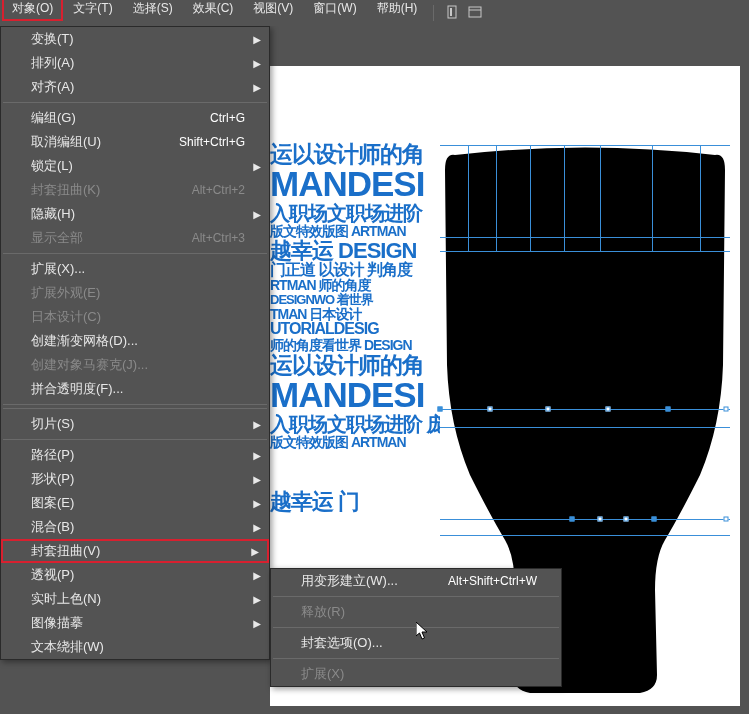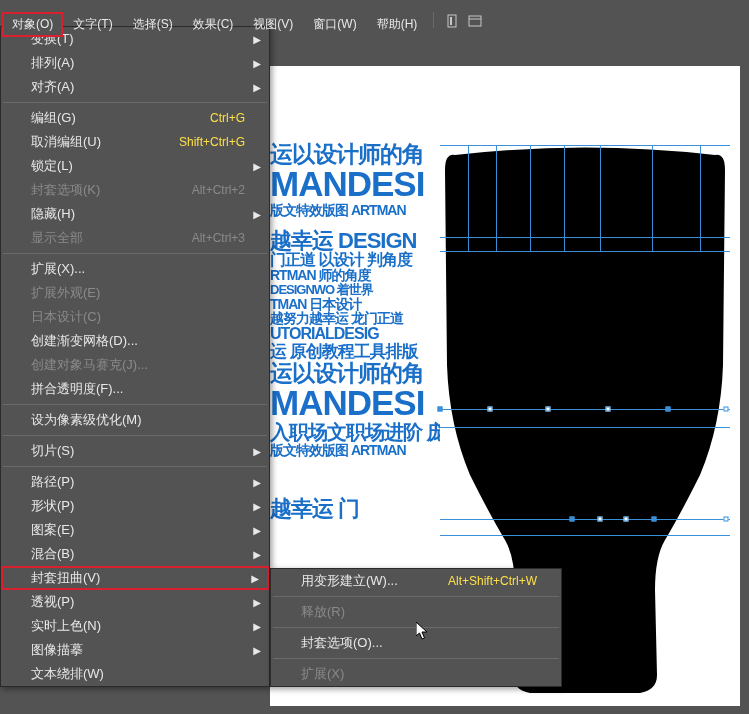--- a/index.html
+++ b/index.html
@@ -1,30 +1,30 @@
 <!DOCTYPE html>
 <html><head>
 <meta charset="utf-8">
 <style>
   * { box-sizing: border-box; margin: 0; padding: 0; font-family: "Microsoft YaHei", sans-serif; }
   body { width: 749px; height: 714px; background: #535353; overflow: hidden; position: relative; }
   
-  .menubar { height: 26px; background: #535353; display: flex; align-items: flex-start; padding: 12px 2px; color: #e8e8e8; font-size: 12px; position: relative; z-index: 20; }
+  .menubar { height: 26px; background: #535353; display: flex; align-items: flex-end; padding: 5px 2px; color: #e8e8e8; font-size: 12px; position: relative; z-index: 20; }
   .menubar-item { padding: 4px 10px; cursor: default; }
   .menubar-item.active { background: #535353; border: 2px solid #d8202f; padding: 2px 8px; }
   .menubar-divider { width: 1px; height: 16px; background: #6a6a6a; margin: 0 6px; }
   .menubar-icons { display: flex; gap: 4px; margin-left: 4px; }
   .menubar-icon { width: 18px; height: 18px; display: flex; align-items: center; justify-content: center; }
   .menubar-icon svg { width: 14px; height: 14px; }
   
   .dropdown { position: absolute; top: 26px; left: 0; width: 270px; background: #535353; border: 1px solid #2a2a2a; box-shadow: 2px 2px 6px rgba(0,0,0,0.4); z-index: 15; }
   .menu-item { display: flex; justify-content: space-between; align-items: center; padding: 3px 24px 3px 30px; color: #e8e8e8; font-size: 13px; position: relative; }
   .menu-item.disabled { color: #8a8a8a; }
   .menu-item.highlighted-box { border: 2px solid #d8202f; padding: 1px 22px 1px 28px; }
-  .menu-item .shortcut { color: #fde047; font-size: 12px; }
+  .menu-item .shortcut { color: #ffffff; font-size: 12px; }
   .menu-item.disabled .shortcut { color: #8a8a8a; }
   .menu-item .arrow { position: absolute; right: 8px; font-size: 10px; }
   .menu-sep { height: 1px; background: #6a6a6a; margin: 3px 2px; }
   
   .submenu { position: absolute; top: 568px; left: 270px; width: 292px; background: #535353; border: 1px solid #2a2a2a; box-shadow: 2px 2px 6px rgba(0,0,0,0.4); z-index: 16; }
   
   .canvas-area { position: absolute; top: 26px; left: 0; right: 0; bottom: 0; background: #535353; z-index: 1; }
   .artboard { position: absolute; top: 40px; left: 270px; width: 470px; height: 640px; background: #fff; }
   
   .text-design { position: absolute; top: 142px; left: 270px; width: 170px; height: 440px; overflow: hidden; z-index: 2; }
@@ -70,29 +70,29 @@
   </div>
 </div>
 
 <div class="canvas-area">
   <div class="artboard"></div>
 </div>
 
 <div class="text-design" id="text-design">
     <div class="line" style="font-size: 23px;">运以设计师的角</div>
     <div class="line" style="font-size: 35px;">MANDESI</div>
+    <div class="line" style="font-size: 20px;">入职场文职场进阶</div>
     <div class="line" style="font-size: 14px;">版文特效版图 ARTMAN</div>
-    <div class="line" style="font-size: 22px; margin-top: 11px;">越幸运 DESIGN</div>
+    <div class="line" style="font-size: 22px;">越幸运 DESIGN</div>
     <div class="line" style="font-size: 16px;">门正道 以设计 判角度</div>
     <div class="line" style="font-size: 14px;">RTMAN 师的角度</div>
     <div class="line" style="font-size: 13px;">DESIGNWO 着世界</div>
     <div class="line" style="font-size: 14px;">TMAN 日本设计</div>
-    <div class="line" style="font-size: 14px;">越努力越幸运 龙门正道</div>
     <div class="line" style="font-size: 16px;">UTORIALDESIG</div>
-    <div class="line" style="font-size: 17px;">运 原创教程工具排版</div>
+    <div class="line" style="font-size: 14px;">师的角度看世界 DESIGN</div>
     <div class="line" style="font-size: 23px;">运以设计师的角</div>
     <div class="line" style="font-size: 35px;">MANDESI</div>
     <div class="line" style="font-size: 20px;">入职场文职场进阶 庞</div>
     <div class="line" style="font-size: 14px;">版文特效版图 ARTMAN</div>
     <div class="line" style="font-size: 22px; margin-top: 40px;">越幸运            门</div>
   </div>
 
 <div class="silhouette">
   <svg viewBox="0 0 290 550">
     <path d="M 20 10 Q 10 8 10 25 L 12 220 Q 14 280 35 330 Q 55 370 70 395 Q 80 412 80 445 L 78 530 Q 78 545 95 548 L 205 548 Q 222 545 222 530 L 220 445 Q 220 412 230 395 Q 245 370 265 330 Q 286 280 288 220 L 290 25 Q 290 8 280 10 Q 150 -5 20 10 Z" fill="#000"></path>
@@ -147,21 +147,21 @@
     </div>
     <div class="menu-item">
       <span>取消编组(U)</span>
       <span class="shortcut">Shift+Ctrl+G</span>
     </div>
     <div class="menu-item">
       <span>锁定(L)</span>
       <span class="arrow">▶</span>
     </div>
     <div class="menu-item disabled">
-      <span>封套选项(K)</span>
+      <span>封套扭曲(K)</span>
       <span class="shortcut">Alt+Ctrl+2</span>
     </div>
     <div class="menu-item">
       <span>隐藏(H)</span>
       <span class="arrow">▶</span>
     </div>
     <div class="menu-item disabled">
       <span>显示全部</span>
       <span class="shortcut">Alt+Ctrl+3</span>
     </div>
@@ -178,23 +178,20 @@
     <div class="menu-item">
       <span>创建渐变网格(D)...</span>
     </div>
     <div class="menu-item disabled">
       <span>创建对象马赛克(J)...</span>
     </div>
     <div class="menu-item">
       <span>拼合透明度(F)...</span>
     </div>
     <div class="menu-sep"></div>
-    <div class="menu-item">
-      <span>设为像素级优化(M)</span>
-    </div>
     <div class="menu-sep"></div>
     <div class="menu-item">
       <span>切片(S)</span>
       <span class="arrow">▶</span>
     </div>
     <div class="menu-sep"></div>
     <div class="menu-item">
       <span>路径(P)</span>
       <span class="arrow">▶</span>
     </div>

